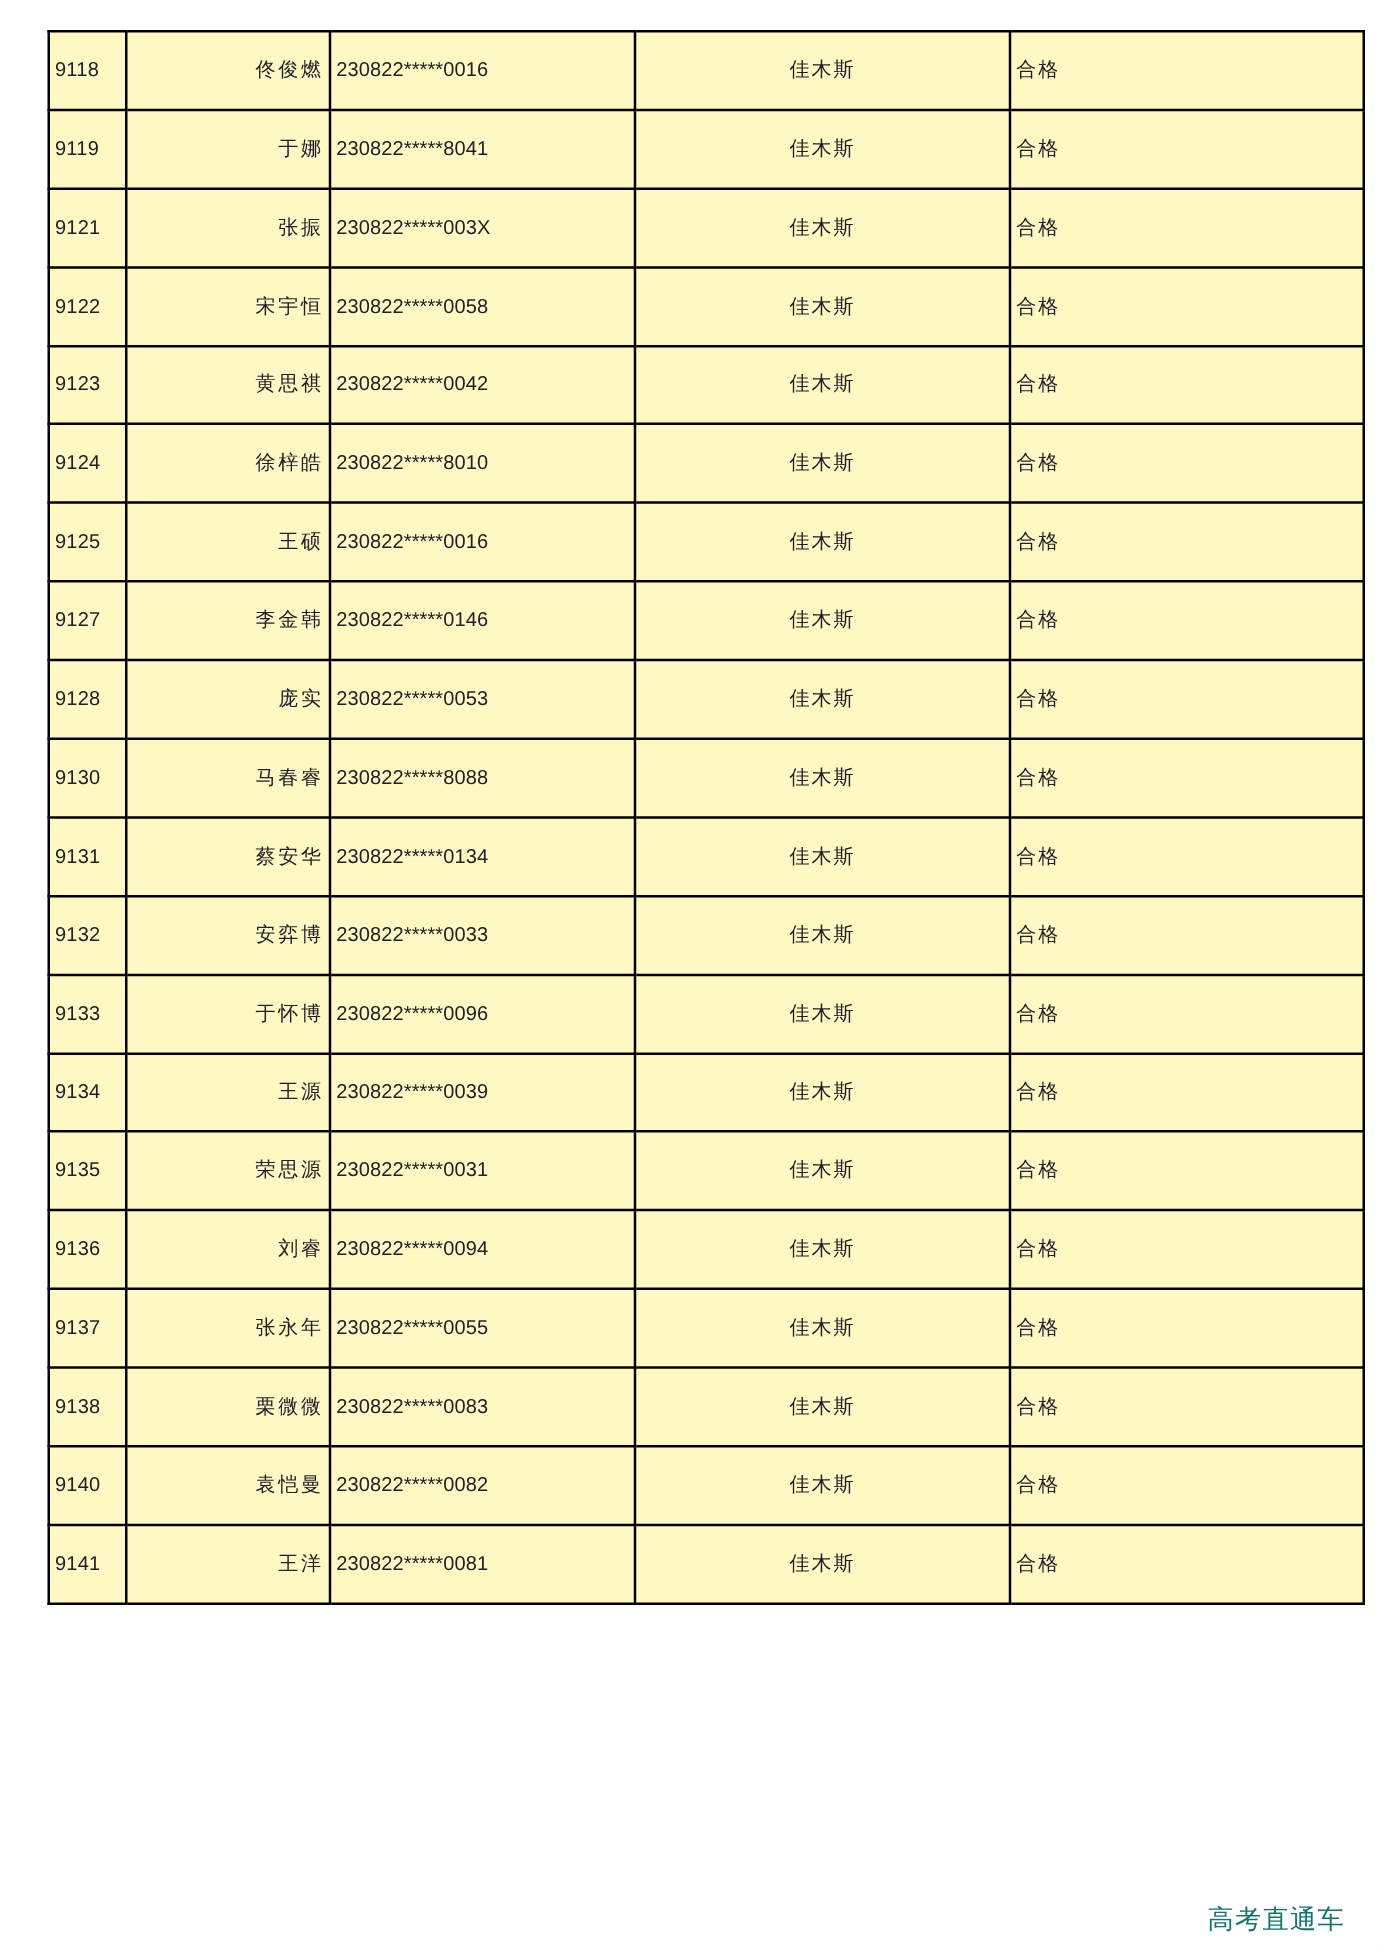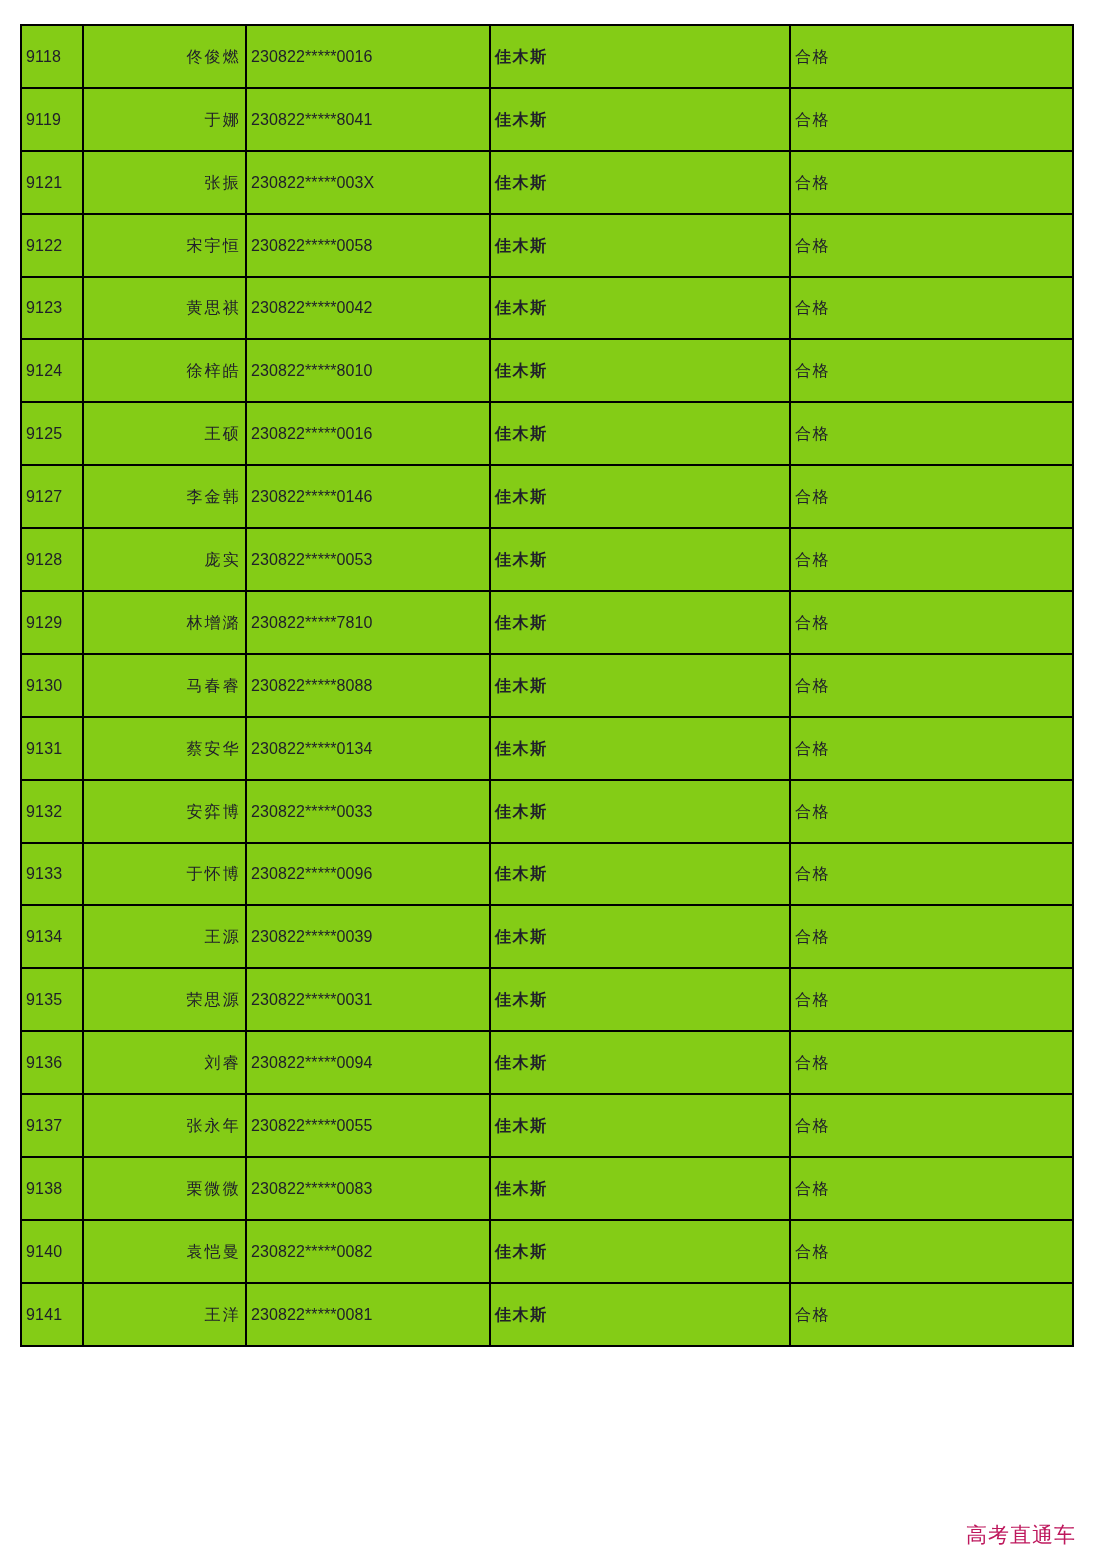--- a/index.html
+++ b/index.html
@@ -20,26 +20,26 @@
     position: absolute;
     left: 0;
     top: 0;
     width: 1102px;
     height: 1559px;
     background: #ffffff;
   }
 
   #roster-table {
     position: absolute;
-    left: 20px;
+    left: 38px;
     top: 24px;
     width: 1052px;
     border-collapse: collapse;
     table-layout: fixed;
-    background: #84cc16;
+    background: #fef9c3;
   }
 
   #roster-table col.c-seq    { width: 62px;  }
   #roster-table col.c-name   { width: 163px; }
   #roster-table col.c-id     { width: 244px; }
   #roster-table col.c-region { width: 300px; }
   #roster-table col.c-result { width: 283px; }
 
   #roster-table td {
     border: 2px solid #000000;
@@ -64,38 +64,38 @@
     letter-spacing: 2.2px;
   }
 
   td.id {
     text-align: left;
     font-size: 16.5px;
     letter-spacing: 0.1px;
   }
 
   td.region {
+    text-align: center;
     font-size: 17px;
     letter-spacing: 1.6px;
-    font-weight: bold;
   }
 
   td.result {
     text-align: left;
     font-size: 17px;
     letter-spacing: 1.6px;
   }
 
   #watermark {
     position: absolute;
     right: 26px;
     bottom: 10px;
     font-size: 21px;
     letter-spacing: 1px;
-    color: #be185d;
+    color: #0f766e;
     white-space: nowrap;
     pointer-events: none;
     font-family: "DejaVu Sans", "Liberation Sans", sans-serif;
   }
 </style>
 </head>
 <body>
 
 <div id="sheet">
 
@@ -165,27 +165,20 @@
           <td class="result">合格</td>
         </tr>
         <tr>
           <td class="seq">9128</td>
           <td class="name">庞实</td>
           <td class="id">230822*****0053</td>
           <td class="region">佳木斯</td>
           <td class="result">合格</td>
         </tr>
         <tr>
-          <td class="seq">9129</td>
-          <td class="name">林增潞</td>
-          <td class="id">230822*****7810</td>
-          <td class="region">佳木斯</td>
-          <td class="result">合格</td>
-        </tr>
-        <tr>
           <td class="seq">9130</td>
           <td class="name">马春睿</td>
           <td class="id">230822*****8088</td>
           <td class="region">佳木斯</td>
           <td class="result">合格</td>
         </tr>
         <tr>
           <td class="seq">9131</td>
           <td class="name">蔡安华</td>
           <td class="id">230822*****0134</td>

